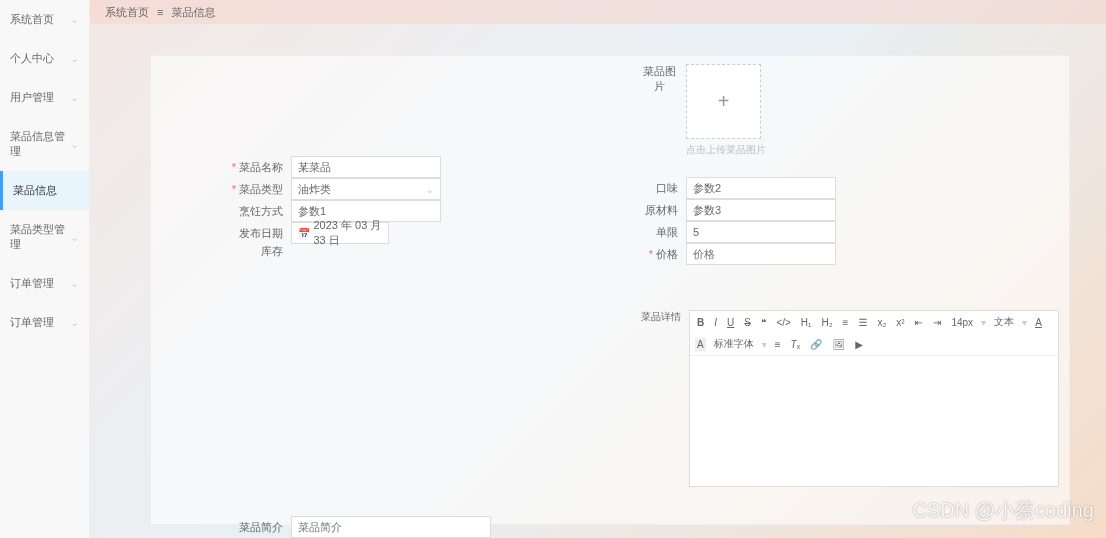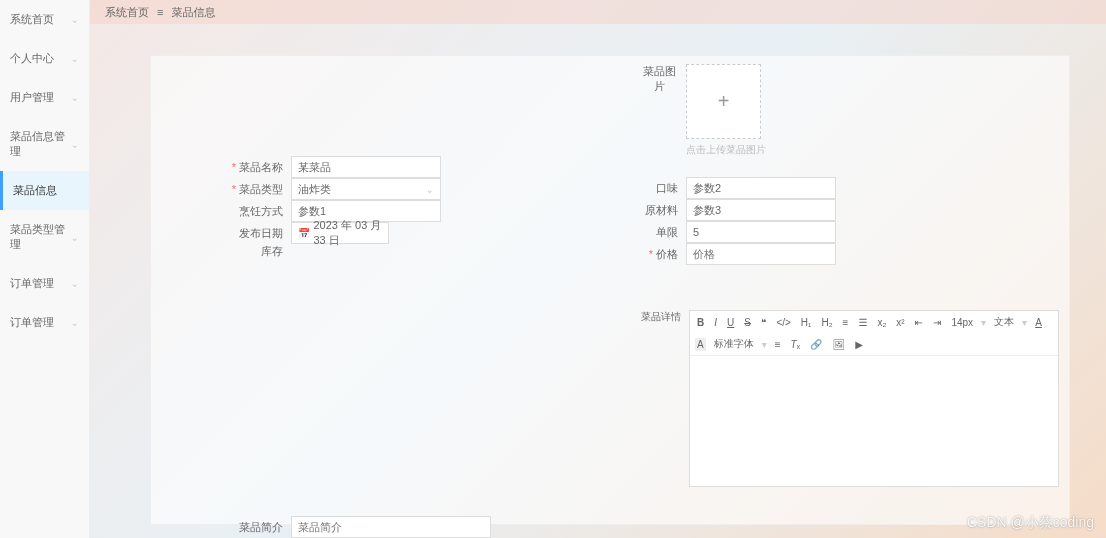--- a/index.html
+++ b/index.html
@@ -27,21 +27,21 @@
     .toolbar { padding: 3px 5px; border-bottom: 1px solid #eee; display: flex; flex-wrap: wrap; gap: 6px; align-items: center; font-size: 10px; color: #666; min-height: 42px; }
     .tbtn { cursor: pointer; padding: 1px 2px; font-size: 10px; }
     .tbold { font-weight: bold; }
     .tital { font-style: italic; }
     .tunder { text-decoration: underline; }
     .tstrike { text-decoration: line-through; }
     .editor-body { height: 130px; }
     .intro-row { position: absolute; left: 60px; top: 460px; }
     .intro-input { width: 200px; height: 22px; border: 1px solid #ddd; padding: 0 6px; font-size: 11px; color: #bbb; background: #fff; }
     .date-icon { color: #bbb; margin-right: 3px; font-size: 10px; }
-    .watermark { position: absolute; right: 12px; bottom: 6px; font-size: 14px; color: rgba(255,255,255,0.9); text-shadow: 0 0 2px rgba(0,0,0,0.4); }
+    .watermark { position: absolute; right: 12px; bottom: 14px; font-size: 20px; color: rgba(255,255,255,0.9); text-shadow: 0 0 2px rgba(0,0,0,0.4); }
     .rt-form { margin-top: 20px; }
   </style>
 </head>
 <body>
 
 <div class="sidebar">
   <div class="side-item">
       <span>系统首页</span>
       <span class="chev">⌄</span>
     </div>

